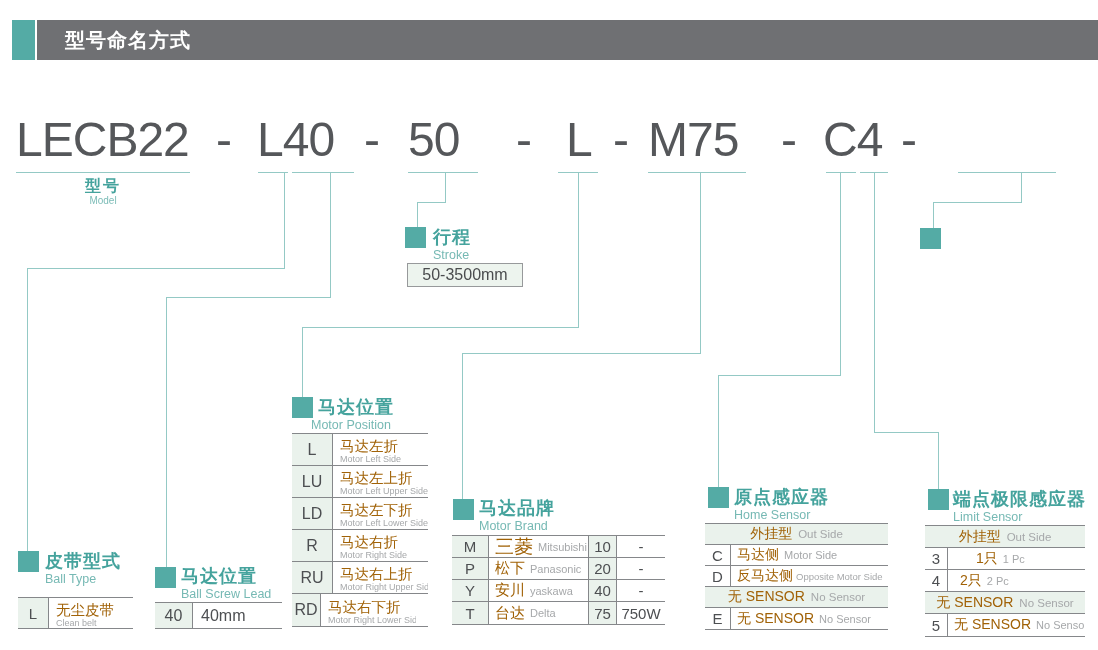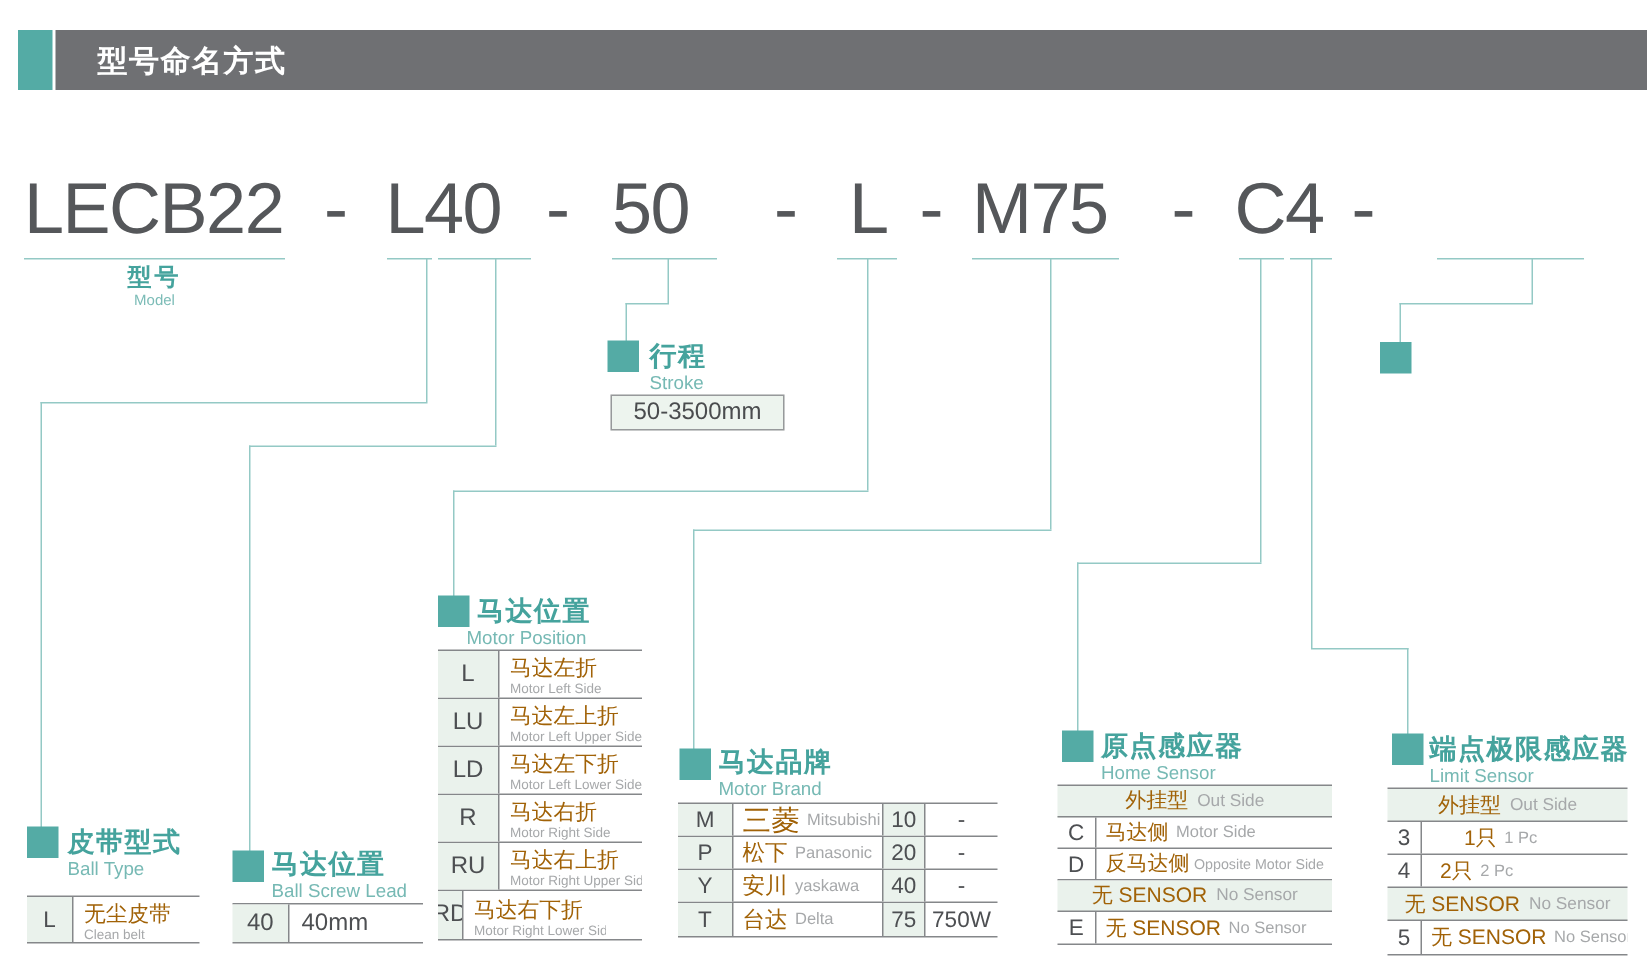--- a/index.html
+++ b/index.html
@@ -208,21 +208,21 @@
     <div class="trow" style="height:32px">
       <div class="c code green" style="width:40px;font-size:16px">RU</div>
       <div class="c" style="width:96px">
           <span class="stack">
             <span class="cjk">马达右上折</span>
             <span class="sub">Motor Right Upper Side</span>
           </span>
         </div>
     </div>
     <div class="trow" style="height:32px">
-      <div class="c code green" style="width:16px;font-size:16px">RD</div>
+      <div class="c code green" style="width:28px;font-size:16px">RD</div>
       <div class="c" style="width:96px">
           <span class="stack">
             <span class="cjk">马达右下折</span>
             <span class="sub">Motor Right Lower Side</span>
           </span>
         </div>
     </div>
   </div>
 
   <div class="sq" style="left:453px;top:499px"></div>

